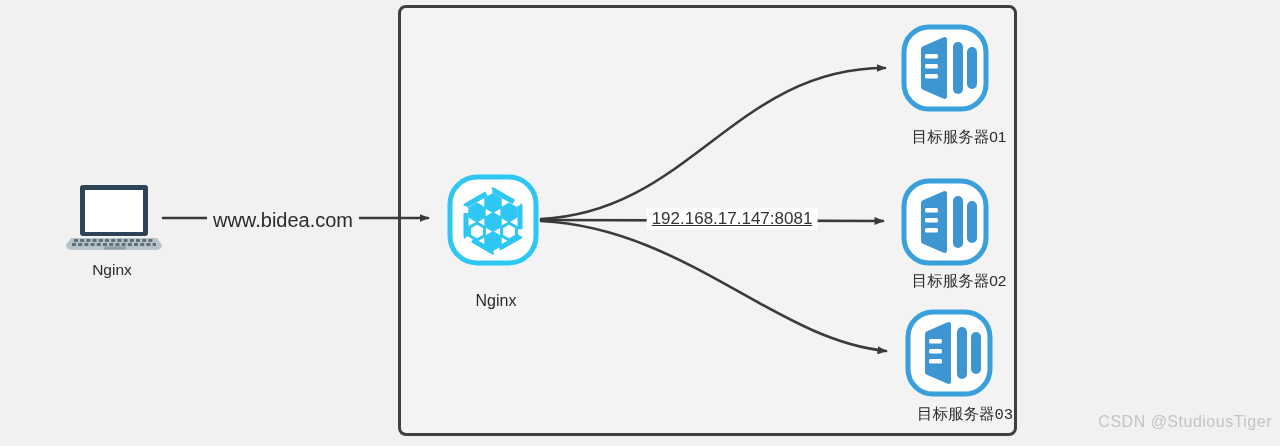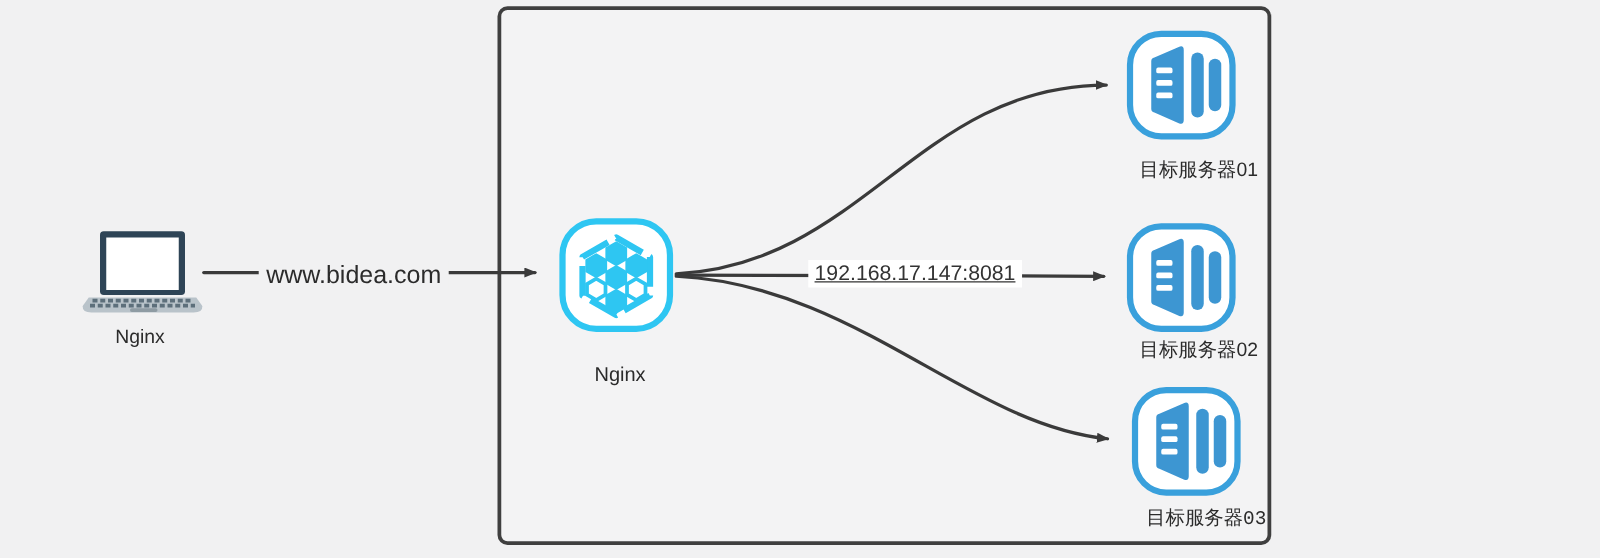--- a/index.html
+++ b/index.html
@@ -114,14 +114,15 @@
     <rect x="3" y="3" width="82" height="82" rx="25" fill="#ffffff" stroke="#39a0dc" stroke-width="5"></rect>
     <path d="M20,25 Q20,22.5 22.5,22 L42,13.5 Q46,12 46,16 L46,72 Q46,76 42,74.5 L22.5,66 Q20,65.5 20,63 Z" fill="#3d96d2"></path>
     <rect x="24" y="30" width="13" height="4.6" rx="1.5" fill="#ffffff"></rect>
     <rect x="24" y="40" width="13" height="4.6" rx="1.5" fill="#ffffff"></rect>
     <rect x="24" y="50" width="13" height="4.6" rx="1.5" fill="#ffffff"></rect>
     <rect x="52" y="18" width="10" height="52" rx="5" fill="#3d96d2"></rect>
     <rect x="66" y="23" width="10" height="42" rx="5" fill="#3d96d2"></rect>
   </svg>
   <div class="lbl server s2">目标服务器03</div>
 
+  <div class="watermark">CSDN @StudiousTiger</div>
 
 </div>
 
 </body></html>

